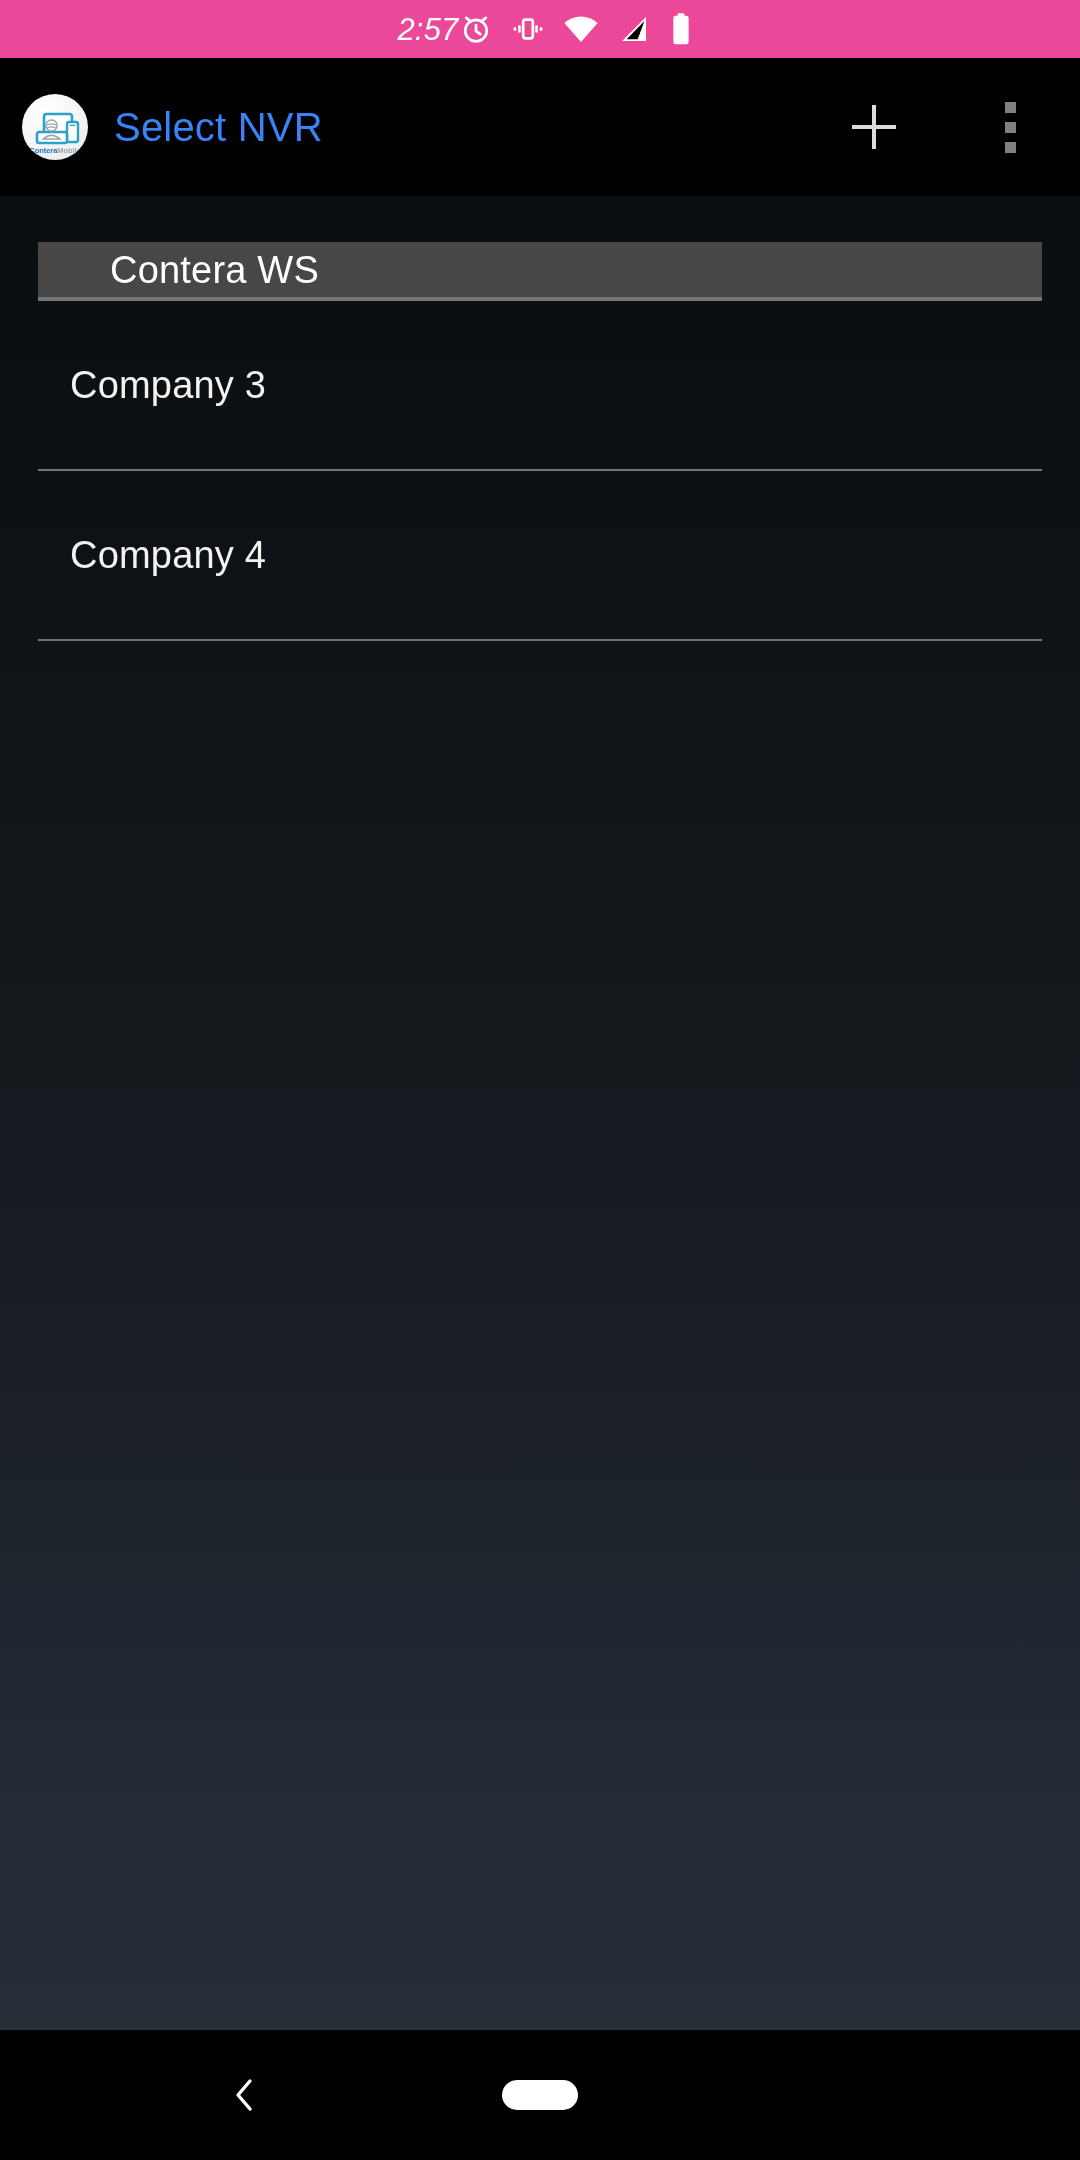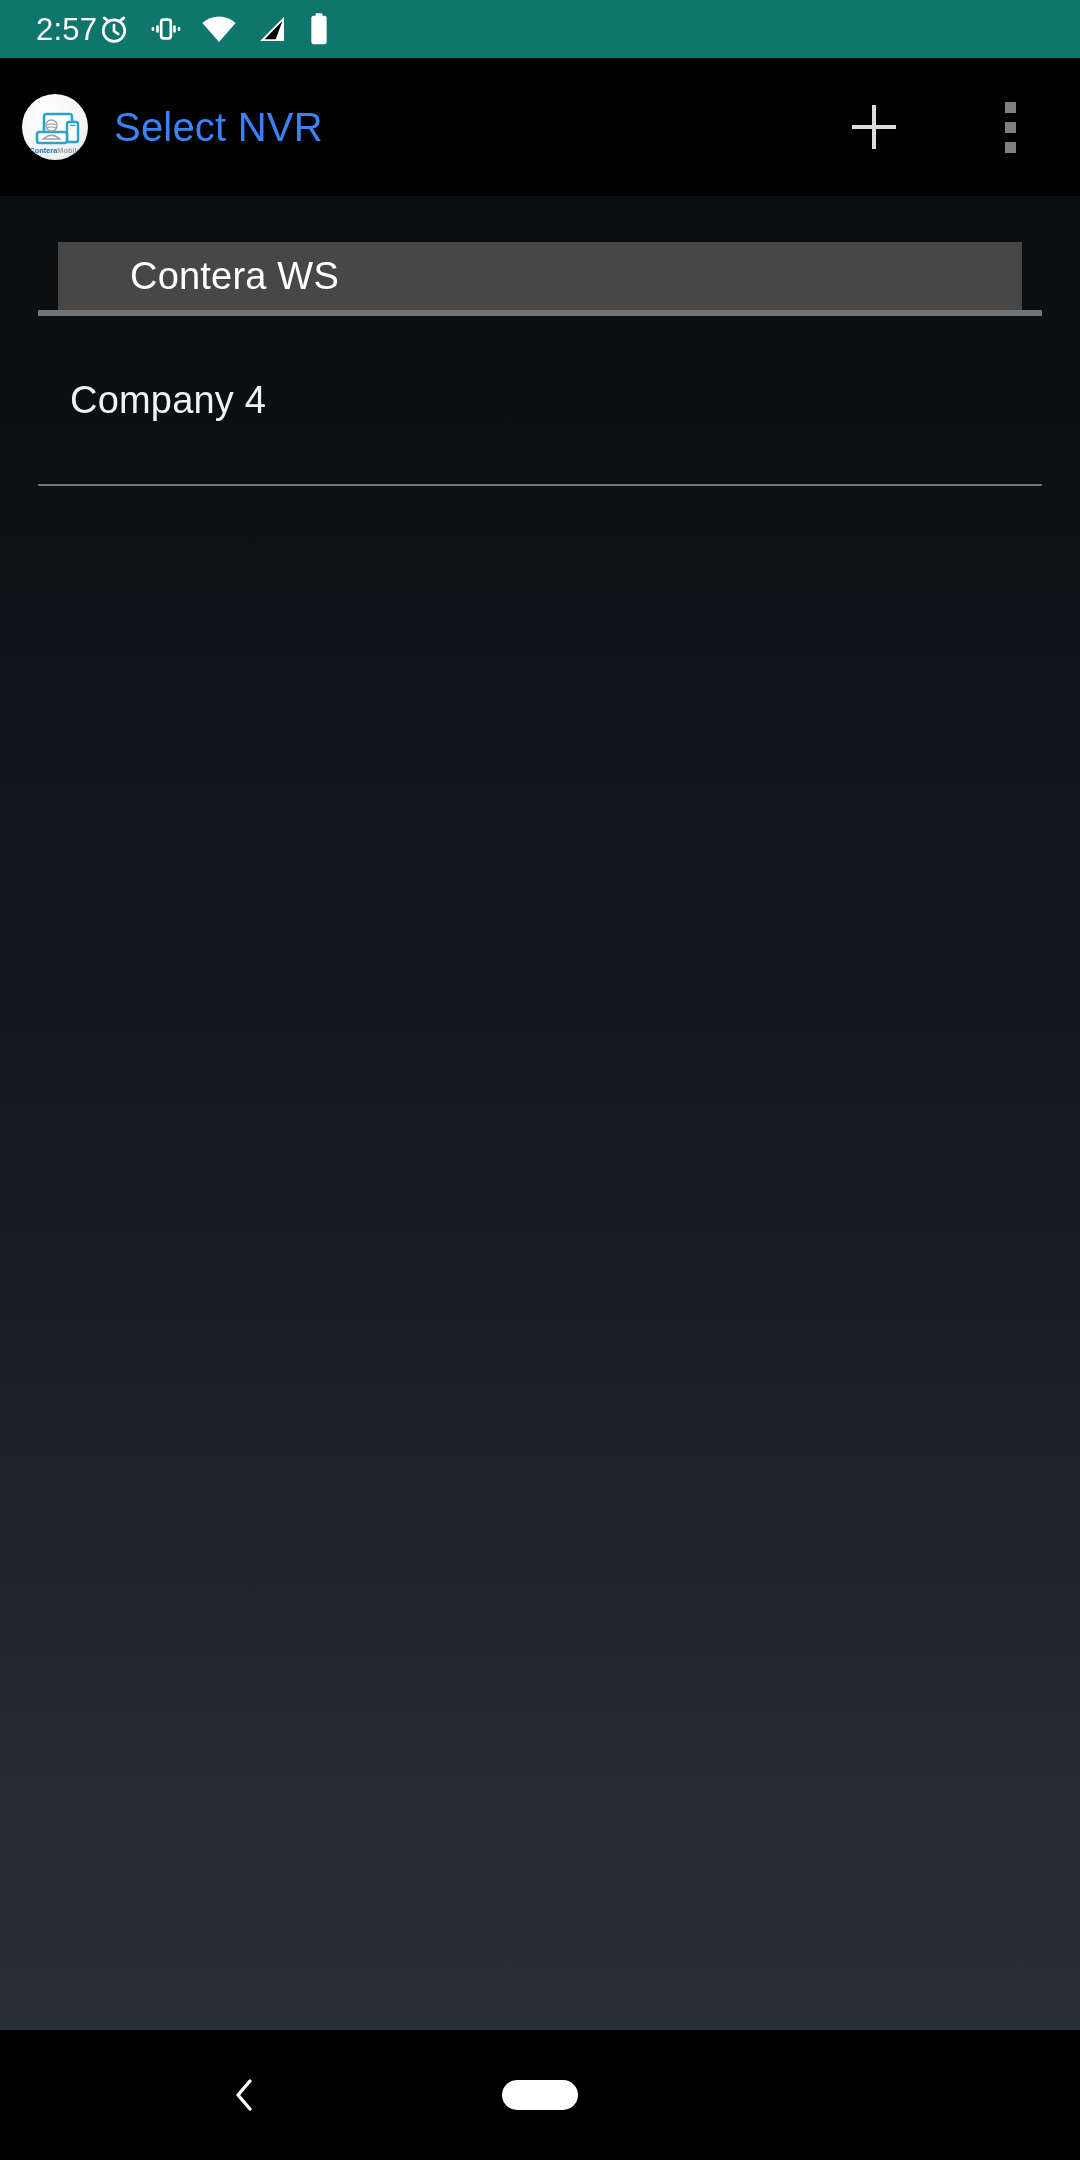--- a/index.html
+++ b/index.html
@@ -19,25 +19,26 @@
     background: #000;
     display: flex;
     flex-direction: column;
   }
 
   
   .status-bar {
     position: relative;
     height: 58px;
     flex: 0 0 58px;
-    background: #0f766e;
-    display: flex;
-    align-items: center;
-    justify-content: flex-start;
+    background: #ec4899;
+    display: flex;
+    align-items: center;
+    justify-content: center;
     padding: 0 26px 0 36px;
+    font-style: italic;
   }
   .status-time {
     color: #ffffff;
     font-size: 31px;
     font-weight: 400;
     letter-spacing: 0.2px;
     line-height: 1;
   }
   .status-icons {
     display: flex;
@@ -116,22 +117,22 @@
       #14181d 45%,
       #1a1f26 62%,
       #20262f 78%,
       #252c36 90%,
       #272e38 100%);
     padding-top: 46px;
     overflow: hidden;
   }
 
   .section-header {
-    margin: 0 58px;
-    height: 68px;
+    margin: 0 38px;
+    height: 55px;
     background: #474747;
     display: flex;
     align-items: center;
     padding-left: 72px;
   }
   .section-header-label {
     color: #ffffff;
     font-size: 38px;
     font-weight: 400;
     letter-spacing: 0.2px;
@@ -287,20 +288,23 @@
     <div class="section-header">
       <span class="section-header-label">Contera WS</span>
     </div>
 
     <ul class="list">
 
       <div class="list-divider"></div>
 
       <div class="list-divider"></div>
 
+      <li class="list-item">
+        <span class="list-item-label">Company 3</span>
+      </li>
       <div class="list-divider"></div>
 
       <li class="list-item">
         <span class="list-item-label">Company 4</span>
       </li>
       <div class="list-divider"></div>
 
     </ul>
   </div>
 

